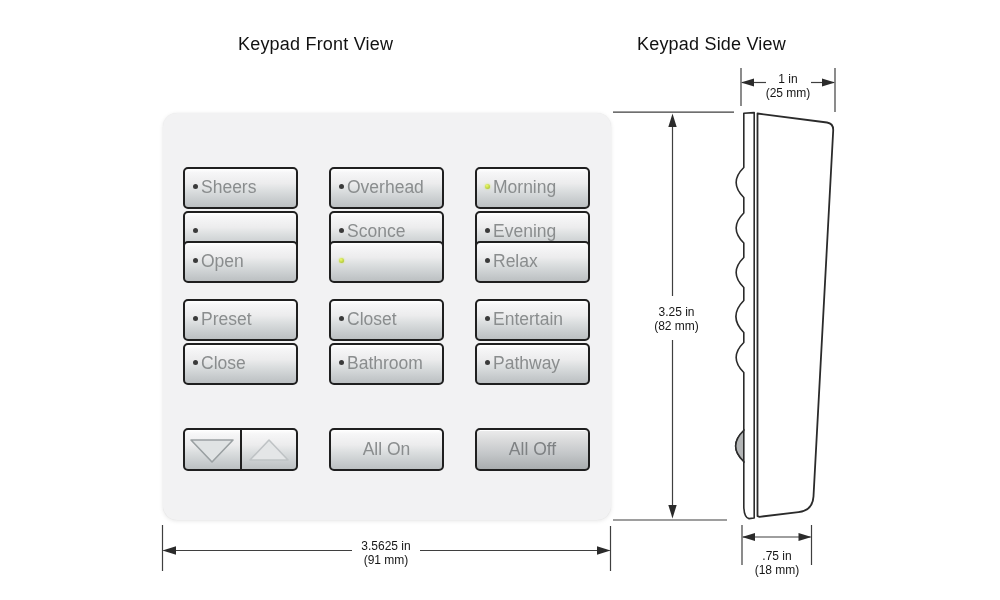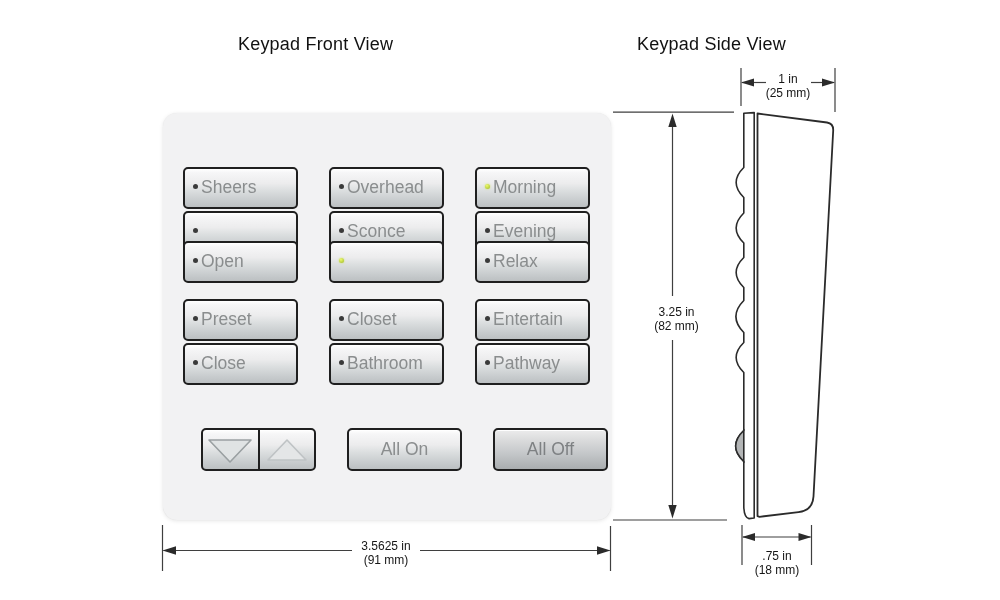--- a/index.html
+++ b/index.html
@@ -21,21 +21,21 @@
   }
 
   .btn{
     position:absolute;width:115px;height:42px;box-sizing:border-box;
     border:2px solid #1f1f1f;border-radius:5px;
     background:linear-gradient(180deg,#ffffff 0%,#f6f6f7 10%,#ececed 38%,#dcdfe0 56%,#c7cbcd 84%,#bcc0c2 100%);
     box-shadow:inset 0 1px 0 rgba(255,255,255,.95);
   }
   .c0{left:183px}.c1{left:329px}.c2{left:475px}
   .r0{top:167px}.r1{top:211px}.r2{top:241px}.r3{top:299px}.r4{top:343px}
-  .rb{top:428px;height:43px;margin-left:18px;}
+  .rb{top:428px;height:43px;}
 
   .btn .lbl{
     display:block;padding-left:16px;line-height:37px;
     font-size:17.5px;color:#8a8d8e;white-space:nowrap;
   }
   .btn .lbl.center{padding-left:0;text-align:center;}
   .led{
     position:absolute;left:8px;top:15px;width:5px;height:5px;border-radius:50%;
     background:#3a3a3a;
   }

